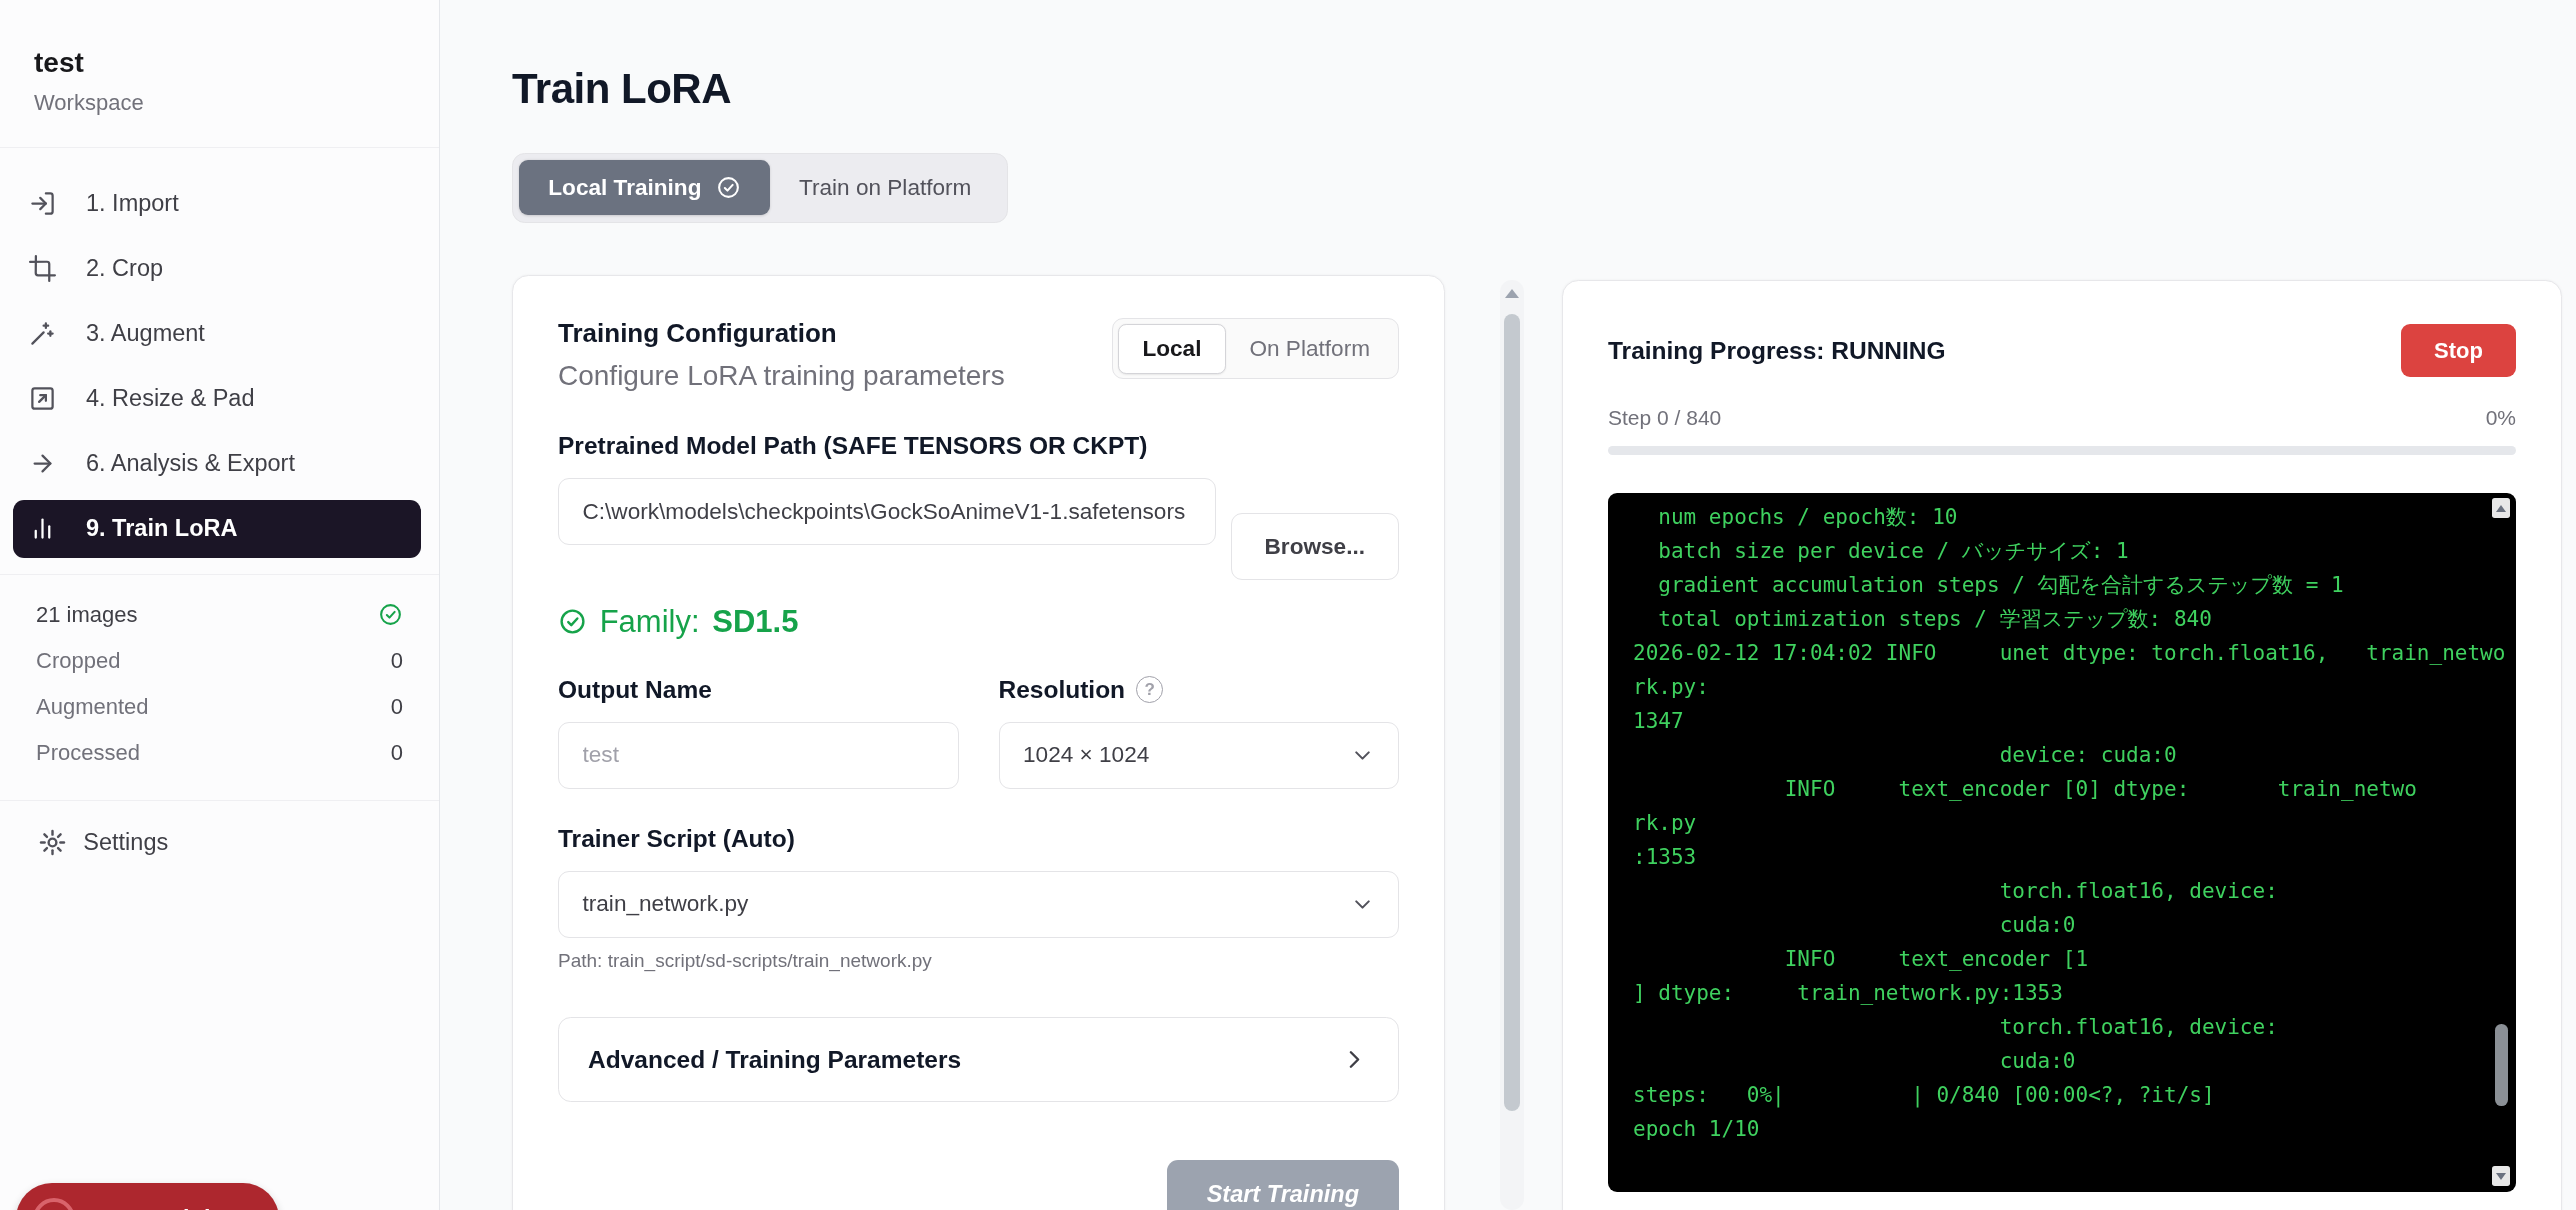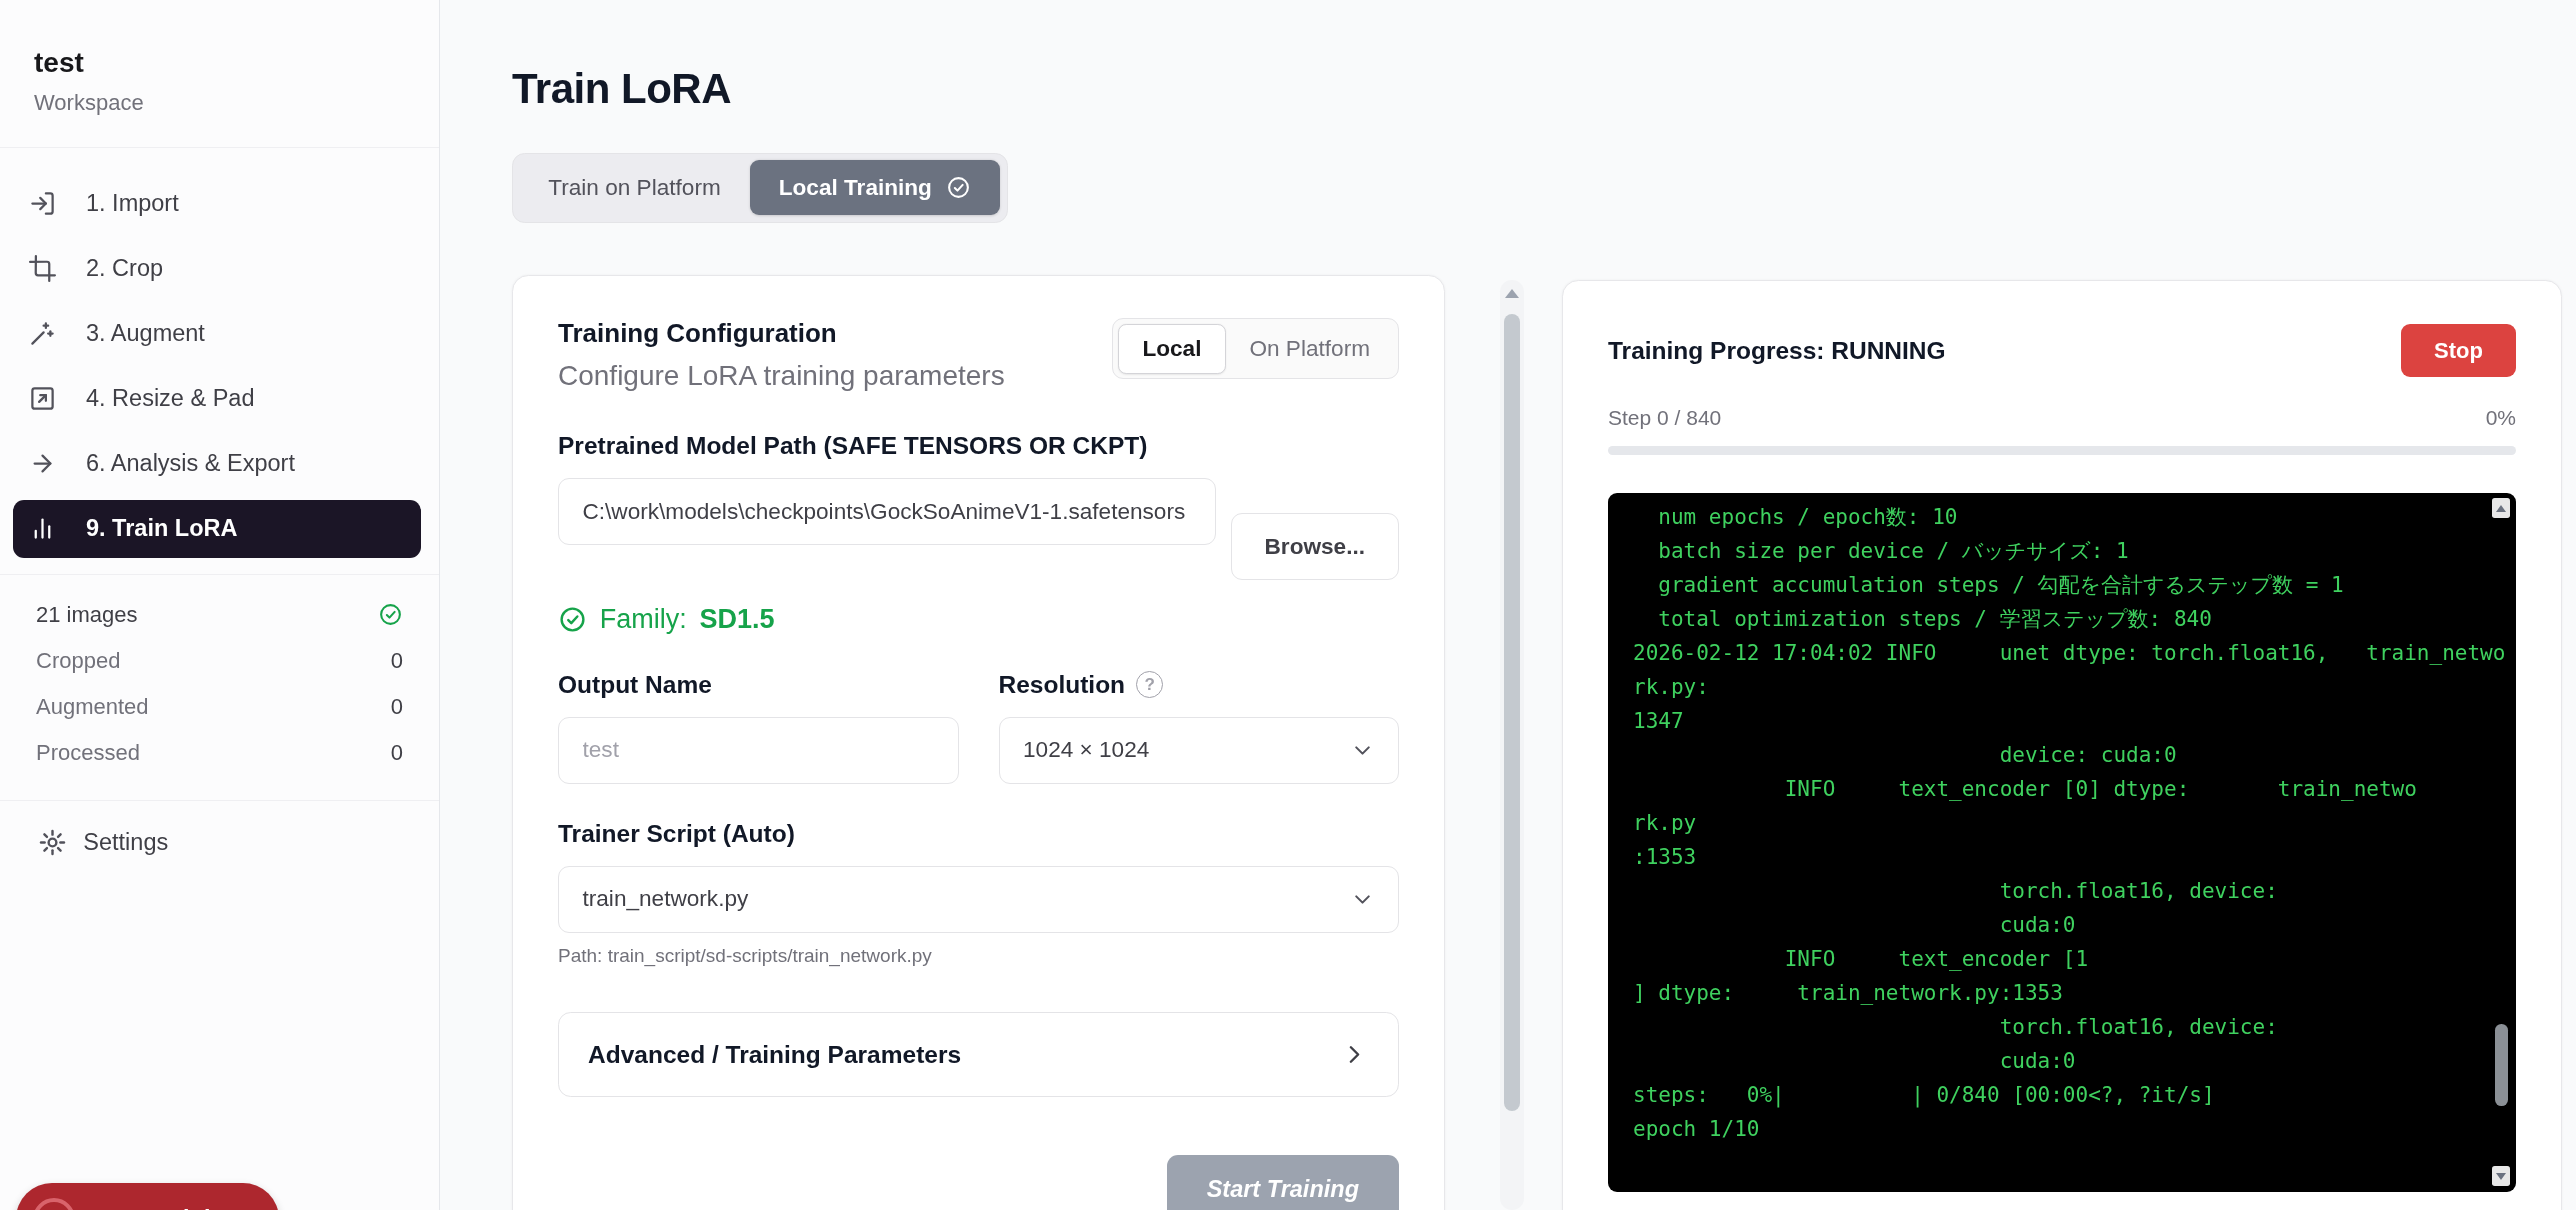--- a/index.html
+++ b/index.html
@@ -80,21 +80,21 @@
     font-family:"Liberation Sans", sans-serif; outline:none;
   }
   .text-input::placeholder { color:#a1a1aa; }
   .btn-browse {
     height:67px; padding:0 33px; flex:0 0 auto;
     border:0.9px solid #e4e4e7; border-radius:11px; background:#ffffff;
     font-size:22.6px; font-weight:600; color:#3f3f46; cursor:pointer;
     font-family:"Liberation Sans", sans-serif;
     margin-top:35px;
   }
-  .family-row { display:flex; align-items:center; gap:12.7px; margin:23.5px 0 36px 0; font-size:27px; color:#16a34a; }
+  .family-row { display:flex; align-items:center; gap:12.7px; margin:23.5px 0 36px 0; font-size:31px; color:#16a34a; }
   .family-row svg { width:29px; height:29px; stroke:#16a34a; }
   .family-row .fam-val { font-weight:700; }
   .two-col { display:grid; grid-template-columns:1fr 1fr; column-gap:40px; margin-bottom:36px; }
   .help-badge {
     width:27px; height:27px; border-radius:50%; border:1.8px solid #a1a1aa;
     color:#a1a1aa; font-size:17px; font-weight:700;
     display:inline-flex; align-items:center; justify-content:center;
   }
   .select {
     height:67px; border:0.9px solid #e4e4e7; border-radius:11px; background:#ffffff;
@@ -267,29 +267,29 @@
   <div class="stop-float">
     <span class="ring"></span>
     <span>Stop Training</span>
   </div>
 </aside>
 
 <div class="main">
   <h1 class="page-title">Train LoRA</h1>
 
   <div class="tabs">
+    <div class="tab active">
+      <span>Local Training</span>
+      <svg viewBox="0 0 24 24" fill="none" stroke-width="2" stroke-linecap="round" stroke-linejoin="round">
+          <circle cx="12" cy="12" r="9"></circle>
+          <polyline points="8.5 12.5 11 15 16 9.5"></polyline>
+        </svg>
+    </div>
     <div class="tab inactive">
       <span>Train on Platform</span>
-    </div>
-    <div class="tab active">
-      <span>Local Training</span>
-      <svg viewBox="0 0 24 24" fill="none" stroke-width="2" stroke-linecap="round" stroke-linejoin="round">
-          <circle cx="12" cy="12" r="9"></circle>
-          <polyline points="8.5 12.5 11 15 16 9.5"></polyline>
-        </svg>
     </div>
   </div>
 
   <div class="config-card">
     <div class="card-head">
       <div>
         <div class="card-title">Training Configuration</div>
         <div class="card-sub">Configure LoRA training parameters</div>
       </div>
       <div class="seg">

